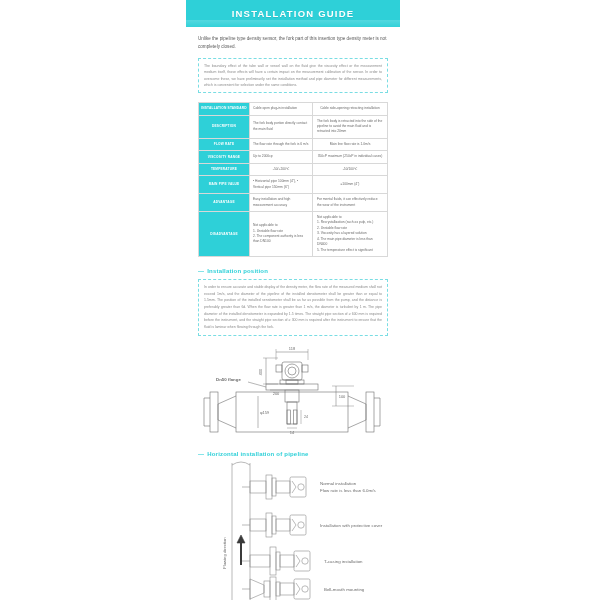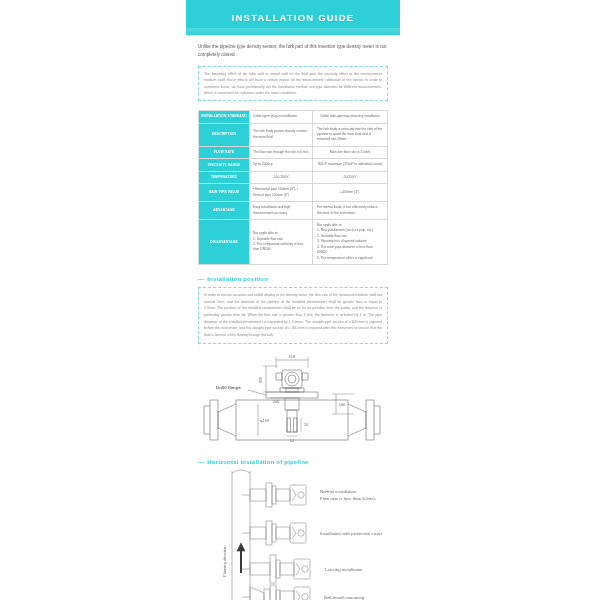--- a/index.html
+++ b/index.html
@@ -6,21 +6,21 @@
   body{
     width:600px;height:600px;background:#ffffff;
     font-family:"Liberation Sans",sans-serif;
     color:#555;overflow:hidden;
   }
   .page{position:relative;width:600px;height:600px;}
   .sheet{position:absolute;left:186px;top:0;width:214px;height:600px;background:#fff;}
 
   
   .header{
-    height:35px;background:#2ed0d8;display:flex;align-items:center;justify-content:center;
+    height:27px;background:#2ed0d8;display:flex;align-items:center;justify-content:center;
     position:relative;overflow:hidden;
   }
   .header-title{
     color:#ffffff;font-size:9.5px;font-weight:bold;letter-spacing:1.2px;
     text-shadow:0 1px 0 rgba(0,0,0,.08);
   }
   .header-ghost{
     position:absolute;left:0;right:0;bottom:-1px;height:8px;
     background:linear-gradient(180deg,rgba(255,255,255,.18),rgba(255,255,255,0));
   }

